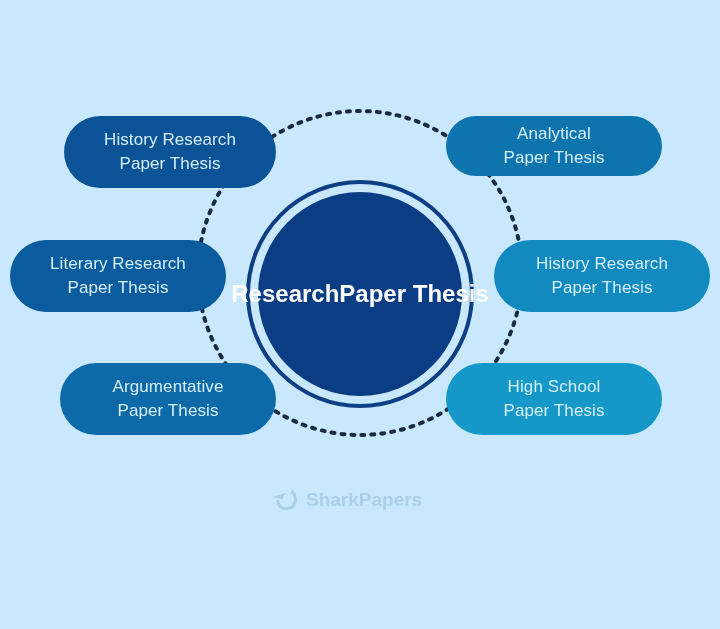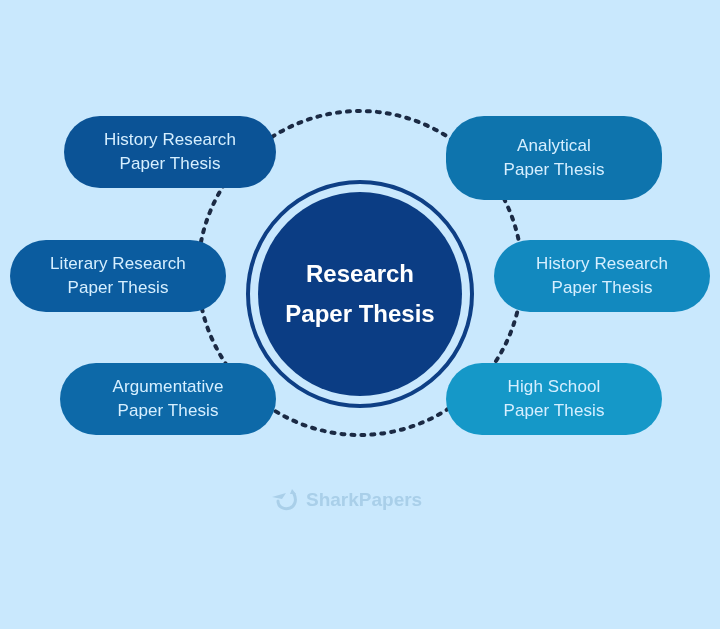--- a/index.html
+++ b/index.html
@@ -30,21 +30,21 @@
       border-radius: 50%;
       border: 4px solid #0e3f85;
       box-sizing: border-box;
       background: #c9e8fd;
     }
     .center-inner {
       position: absolute;
       left: 258px; top: 192px; width: 204px; height: 204px;
       border-radius: 50%;
       background: #0b3d84;
-      display: flex; flex-direction: column; align-items: center; justify-content: center;
+      display: flex; flex-direction: row; align-items: center; justify-content: center;
       color: #ffffff;
       font-weight: bold;
       font-size: 24px;
       line-height: 40px;
       text-align: center;
     }
     .center-inner span { display: block; white-space: nowrap; }
     .logo {
       position: absolute; left: 270px; top: 480px; height: 40px;
       display: flex; align-items: center; gap: 6px;
@@ -60,21 +60,21 @@
 
   <svg class="ring-svg" viewBox="0 0 720 629">
     <circle cx="360" cy="273" r="162" fill="none" stroke="#1b2a44" stroke-width="4" stroke-dasharray="3 7" stroke-linecap="round"></circle>
   </svg>
 
   <div class="pill" style="left:64px; top:116px; width:212px; height:72px; background:#0b5396;">
     <span>History Research</span>
     <span>Paper Thesis</span>
   </div>
 
-  <div class="pill" style="left:446px; top:116px; width:216px; height:84px; background:#0e74ad;">
+  <div class="pill" style="left:446px; top:116px; width:216px; height:60px; background:#0e74ad;">
     <span>Analytical</span>
     <span>Paper Thesis</span>
   </div>
 
   <div class="pill" style="left:10px; top:240px; width:216px; height:72px; background:#0b5c9f;">
     <span>Literary Research</span>
     <span>Paper Thesis</span>
   </div>
 
   <div class="pill" style="left:494px; top:240px; width:216px; height:72px; background:#1289bf;">

